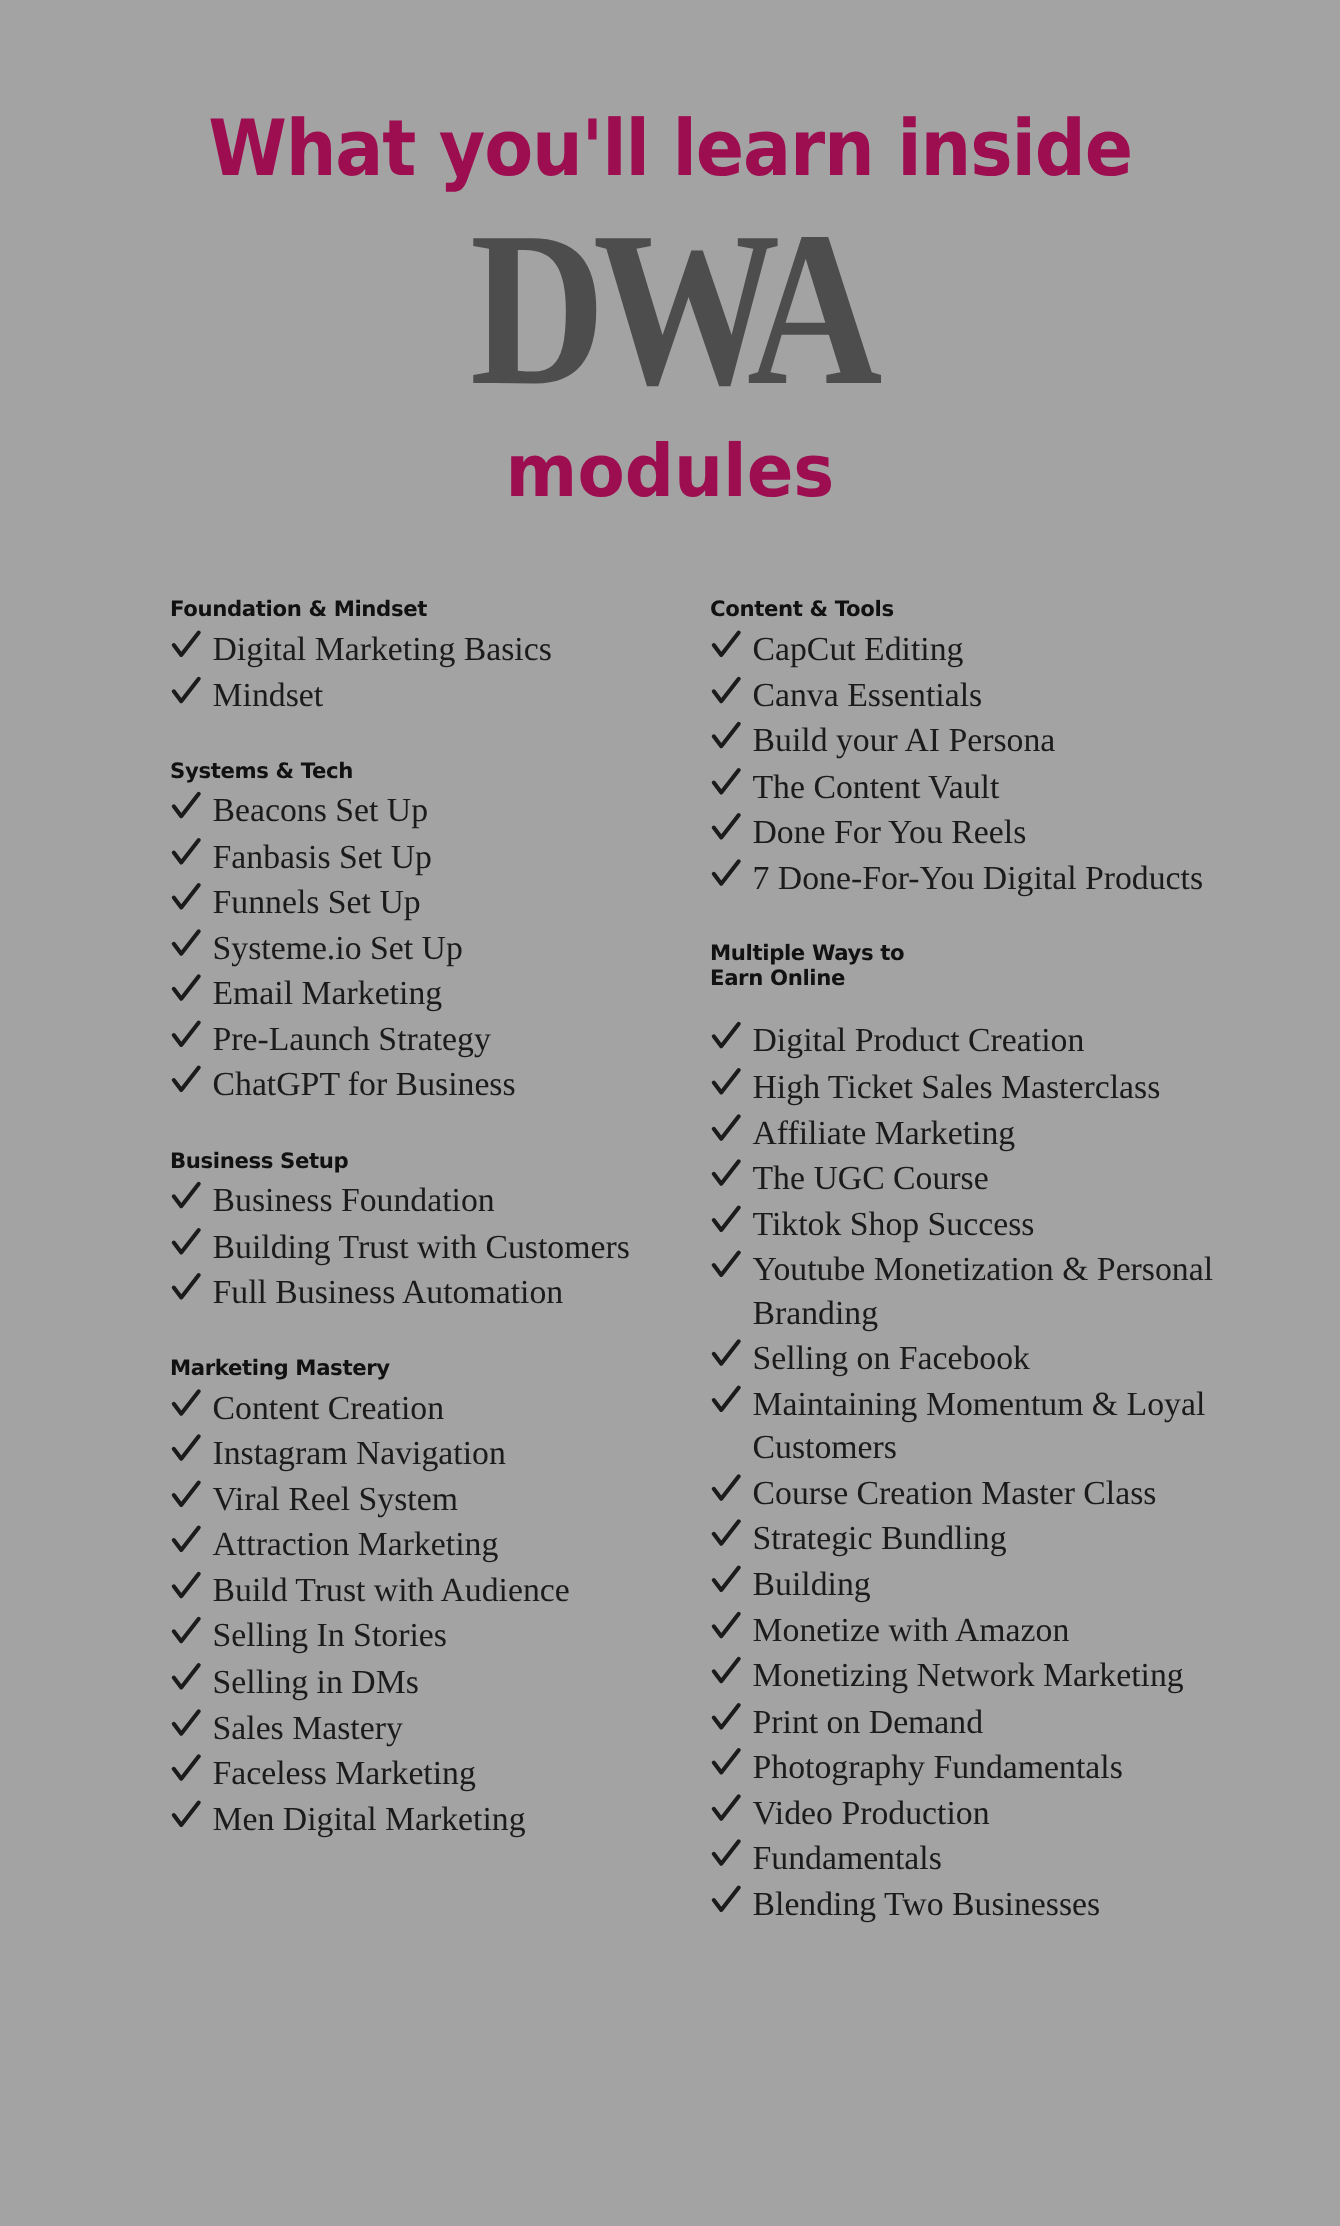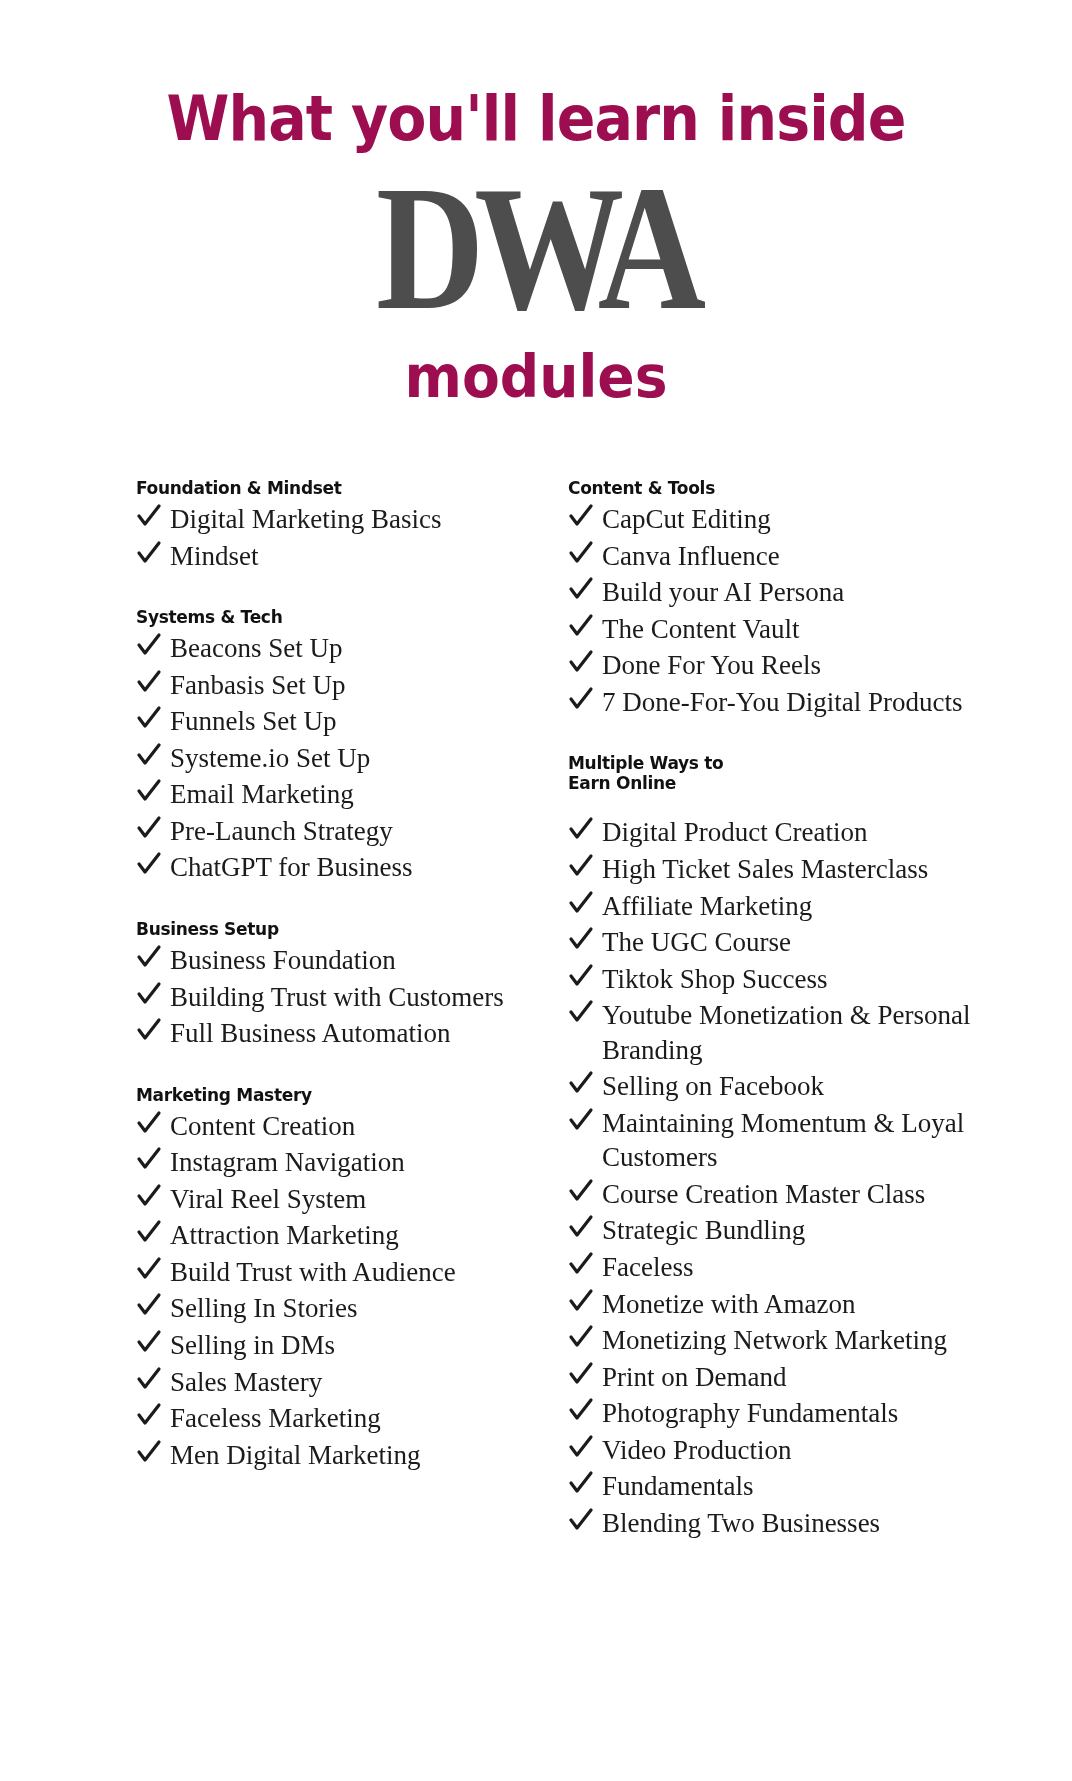--- a/index.html
+++ b/index.html
@@ -12,21 +12,21 @@
     width: 1072px;
     height: 1781px;
     font-family: "Liberation Serif", serif;
     color: #1c1c1c;
     overflow: hidden;
     position: relative;
   }
   .page {
     width: 1072px;
     height: 1781px;
-    background: #ffffff;
+    background: #a3a3a3;
     position: relative;
   }
 
   
   .header {
     text-align: center;
     padding-top: 88px;
   }
   .headline {
     font-family: "DejaVu Sans", sans-serif;
@@ -263,21 +263,21 @@
           <ul class="items">
             <li><span class="check">
                 <svg width="26" height="26" viewBox="0 0 26 26">
                   <path d="M3 13 L9 21 L23 3" fill="none" stroke="#1b1b1b" stroke-width="3.2" stroke-linecap="round" stroke-linejoin="round"></path>
                 </svg>
               </span><span>CapCut Editing</span></li>
             <li><span class="check">
                 <svg width="26" height="26" viewBox="0 0 26 26">
                   <path d="M3 13 L9 21 L23 3" fill="none" stroke="#1b1b1b" stroke-width="3.2" stroke-linecap="round" stroke-linejoin="round"></path>
                 </svg>
-              </span><span>Canva Influence</span></li>
+              </span><span>Canva Essentials</span></li>
             <li><span class="check">
                 <svg width="26" height="26" viewBox="0 0 26 26">
                   <path d="M3 13 L9 21 L23 3" fill="none" stroke="#1b1b1b" stroke-width="3.2" stroke-linecap="round" stroke-linejoin="round"></path>
                 </svg>
               </span><span>Build your AI Persona</span></li>
             <li><span class="check">
                 <svg width="26" height="26" viewBox="0 0 26 26">
                   <path d="M3 13 L9 21 L23 3" fill="none" stroke="#1b1b1b" stroke-width="3.2" stroke-linecap="round" stroke-linejoin="round"></path>
                 </svg>
               </span><span>The Content Vault</span></li>
@@ -344,21 +344,21 @@
               </span><span>Course Creation Master Class</span></li>
             <li><span class="check">
                 <svg width="26" height="26" viewBox="0 0 26 26">
                   <path d="M3 13 L9 21 L23 3" fill="none" stroke="#1b1b1b" stroke-width="3.2" stroke-linecap="round" stroke-linejoin="round"></path>
                 </svg>
               </span><span>Strategic Bundling</span></li>
             <li><span class="check">
                 <svg width="26" height="26" viewBox="0 0 26 26">
                   <path d="M3 13 L9 21 L23 3" fill="none" stroke="#1b1b1b" stroke-width="3.2" stroke-linecap="round" stroke-linejoin="round"></path>
                 </svg>
-              </span><span>Faceless</span></li>
+              </span><span>Building</span></li>
             <li><span class="check">
                 <svg width="26" height="26" viewBox="0 0 26 26">
                   <path d="M3 13 L9 21 L23 3" fill="none" stroke="#1b1b1b" stroke-width="3.2" stroke-linecap="round" stroke-linejoin="round"></path>
                 </svg>
               </span><span>Monetize with Amazon</span></li>
             <li><span class="check">
                 <svg width="26" height="26" viewBox="0 0 26 26">
                   <path d="M3 13 L9 21 L23 3" fill="none" stroke="#1b1b1b" stroke-width="3.2" stroke-linecap="round" stroke-linejoin="round"></path>
                 </svg>
               </span><span>Monetizing Network Marketing</span></li>

